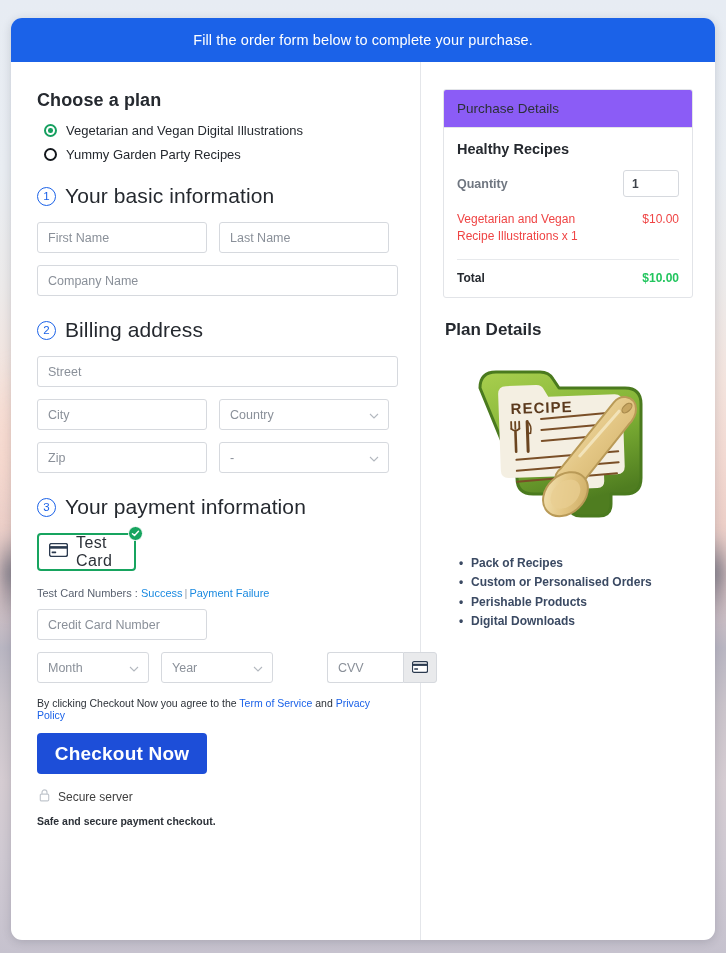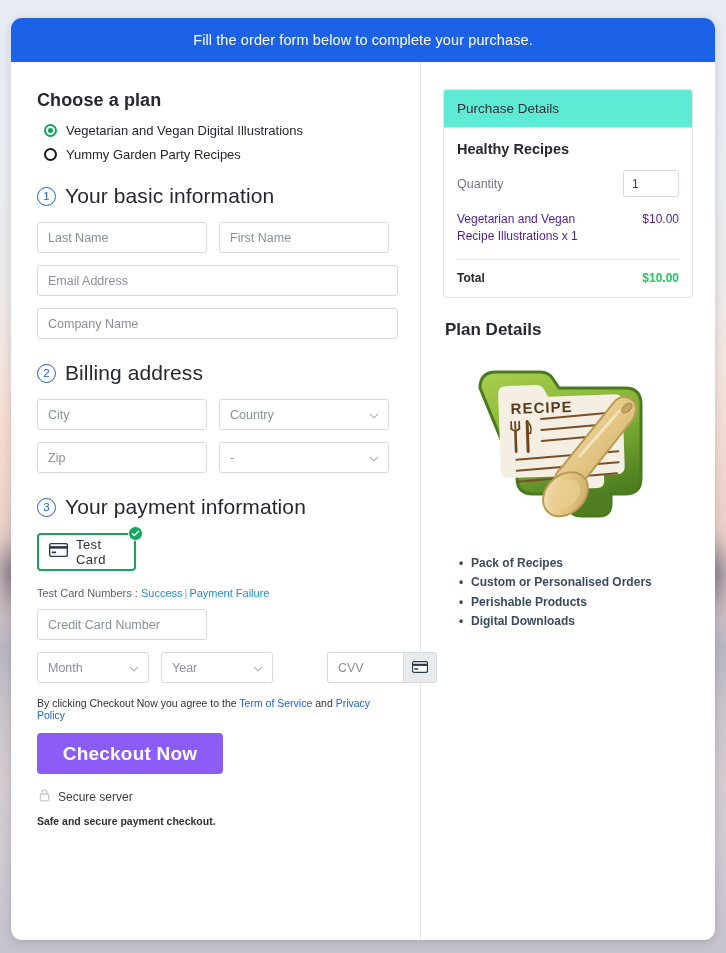--- a/index.html
+++ b/index.html
@@ -190,21 +190,21 @@
   .pm-tile {
     border: 2px solid #17a45f;
     border-radius: 4px;
     height: 38px;
     width: 99px;
     display: flex;
     align-items: center;
     gap: 8px;
     padding: 0 10px;
   }
-  .pm-label { font-size: 13px; color: #2c3138; letter-spacing: .4px; }
+  .pm-label { font-size: 16px; color: #2c3138; letter-spacing: .4px; }
   .pm-check {
     position: absolute;
     right: -7px; top: -7px;
     width: 15px; height: 15px;
     border-radius: 50%;
     background: #17a45f;
     border: 1.5px solid #ffffff;
     display: flex;
     align-items: center;
     justify-content: center;
@@ -219,25 +219,25 @@
   .testcards .sep { color: #9aa2ad; padding: 0 2px; }
 
   .terms {
     font-size: 10.5px;
     color: #2c3138;
     margin: 14px 0 12px 0;
   }
   .terms a { color: #1b62e8; text-decoration: none; }
 
   #checkout-btn {
-    background: #8b5cf6;
+    background: #1d4ed8;
     color: #ffffff;
     border: 0;
     border-radius: 4px;
-    width: 186px;
+    width: 170px;
     height: 41px;
     font-size: 19px;
     font-weight: bold;
     font-family: "Liberation Sans", sans-serif;
     letter-spacing: .2px;
     cursor: pointer;
     display: block;
   }
   .secure-row {
     display: flex;
@@ -248,56 +248,57 @@
   .secure-text { font-size: 12px; color: #404040; }
   .safe-text { font-size: 10.5px; color: #2c3138; font-weight: bold; }
 
   
   .panel {
     border: 1px solid #e2e4e8;
     border-radius: 3px;
     overflow: hidden;
   }
   .panel-head {
-    background: #5eead4;
+    background: #8b5cf6;
     border-bottom: 1px solid #e2e4e8;
     padding: 11px 13px;
     font-size: 13.5px;
     color: #2c3138;
   }
   .panel-body { padding: 13px 13px 12px 13px; }
   .panel-title {
     font-size: 14.5px;
     font-weight: bold;
     color: #25292f;
     margin-bottom: 13px;
   }
   .qty-row {
     display: flex;
     align-items: center;
     justify-content: space-between;
     margin-bottom: 14px;
+    font-weight: bold;
   }
   .qty-label { font-size: 12.5px; color: #6f7680; }
   .qty-box {
     width: 56px; height: 27px;
     border: 1px solid #d6d9de;
     border-radius: 3px;
     display: flex;
     align-items: center;
     padding: 0 8px;
     font-size: 12px;
     color: #3d424a;
   }
   .line-item {
     display: flex;
     justify-content: space-between;
     gap: 10px;
     font-size: 12px;
-    color: #4c1d95;
+    color: #ef4444;
     line-height: 1.45;
     padding-bottom: 13px;
     border-bottom: 1px solid #e7e9ec;
   }
   .line-item .desc { max-width: 135px; }
   .line-item .amt { white-space: nowrap; }
   .total-row {
     display: flex;
     justify-content: space-between;
     padding-top: 11px;
@@ -362,36 +363,36 @@
         <span class="radio-label">Yummy Garden Party Recipes</span>
       </div>
 
       
       <div class="step-head">
         <span class="step-num">1</span>
         <span class="step-label">Your basic information</span>
       </div>
 
       <div class="row">
+        <div class="field half">First Name</div>
         <div class="field half">Last Name</div>
-        <div class="field half">First Name</div>
-      </div>
-      <div class="row">
-        <div class="field full">Email Address</div>
       </div>
       <div class="row">
         <div class="field full">Company Name</div>
       </div>
 
       
       <div class="step-head">
         <span class="step-num">2</span>
         <span class="step-label">Billing address</span>
       </div>
 
+      <div class="row">
+        <div class="field full">Street</div>
+      </div>
       <div class="row">
         <div class="field half">City</div>
         <div class="field half select">
           <span>Country</span>
           <span class="chev">
             <svg viewBox="0 0 10 10" width="10" height="10">
                 <path d="M1 3 L5 7 L9 3" fill="none" stroke="#b3b8bf" stroke-width="1.1"></path>
               </svg>
           </span>
         </div>

